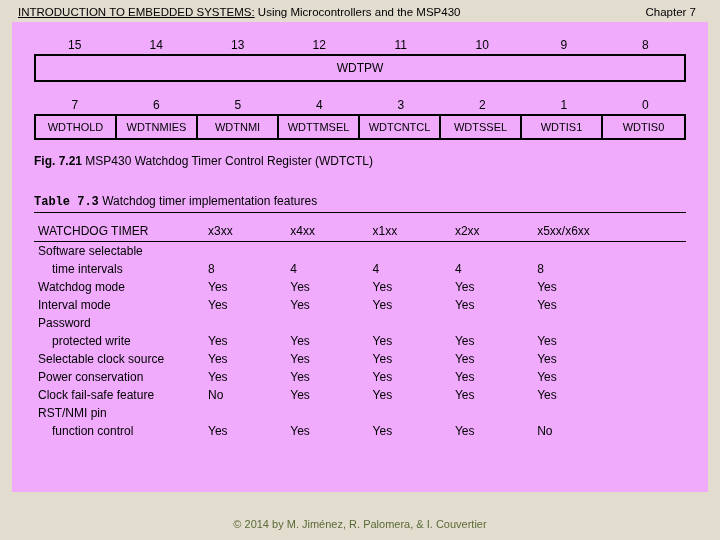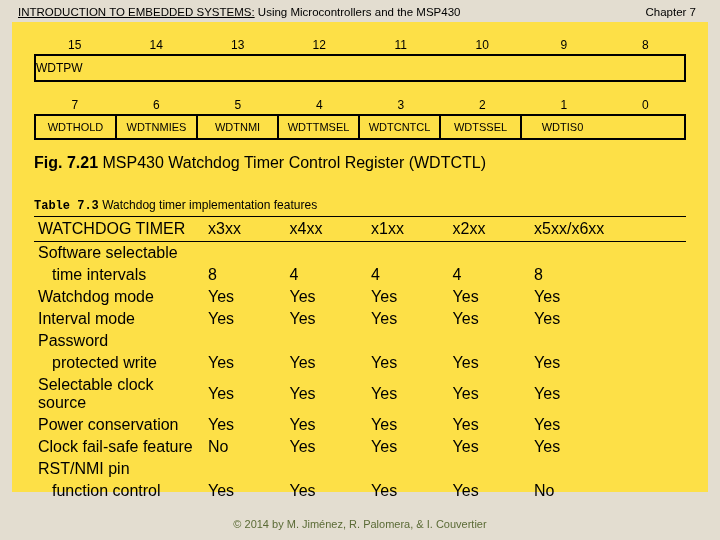--- a/index.html
+++ b/index.html
@@ -15,65 +15,65 @@
   }
   .header {
     display: flex;
     justify-content: space-between;
     padding: 6px 24px 4px 18px;
     font-size: 11.5px;
   }
   .header .title { font-family: Arial, sans-serif; }
   .header .title .u { text-decoration: underline; margin-top: 32px; }
   .content {
-    background: #fde047;
+    background: #f0abfc;
     margin: 0 12px;
     padding: 10px 22px 20px 22px;
     height: 470px;
   }
   
   .bitnums {
     display: grid;
     grid-template-columns: repeat(8, 1fr);
     text-align: center;
     font-size: 12px;
     margin-top: 6px;
   }
   .regrow {
     display: grid;
     grid-template-columns: repeat(8, 1fr);
     border: 2px solid #000;
     margin-top: 2px;
   }
-  .regrow.single { grid-template-columns: 1fr; font-size: 12px; padding: 5px 0; }
+  .regrow.single { grid-template-columns: 1fr; text-align: center; font-size: 12px; padding: 5px 0; }
   .regcell {
     border-right: 2px solid #000;
     text-align: center;
     font-size: 11px;
     padding: 5px 8px;
   }
   .regcell:last-child { border-right: none; }
   .figcap {
-    font-size: 16px;
+    font-size: 12px;
     margin-top: 14px;
   }
   .figcap b { font-weight: bold; }
   
   .tblcap {
     font-size: 12px;
     margin-top: 26px;
     border-bottom: 1.5px solid #000;
     padding-bottom: 3px;
   }
   .tblcap b { font-weight: bold; font-family: Liberation Mono, monospace; }
   table.feat {
     width: 100%;
     border-collapse: collapse;
-    font-size: 16px;
-    margin-top: 0;
+    font-size: 12px;
+    margin-top: 8px;
   }
   table.feat th, table.feat td {
     text-align: left;
     padding: 2px 4px;
     font-weight: normal;
   }
   table.feat thead th {
     border-bottom: 1px solid #000;
     padding-top: 3px;
     padding-bottom: 3px;
@@ -125,20 +125,21 @@
       <div>1</div>
       <div>0</div>
     </div>
   <div class="regrow" id="regrow-low">
       <div class="regcell">WDTHOLD</div>
       <div class="regcell">WDTNMIES</div>
       <div class="regcell">WDTNMI</div>
       <div class="regcell">WDTTMSEL</div>
       <div class="regcell">WDTCNTCL</div>
       <div class="regcell">WDTSSEL</div>
+      <div class="regcell">WDTIS1</div>
       <div class="regcell">WDTIS0</div>
     </div>
 
   <div class="figcap">
     <b>Fig. 7.21</b><span>  MSP430 Watchdog Timer Control Register (WDTCTL)</span>
   </div>
 
   <div class="tblcap">
     <b>Table 7.3</b><span>  Watchdog timer implementation features</span>
   </div>

